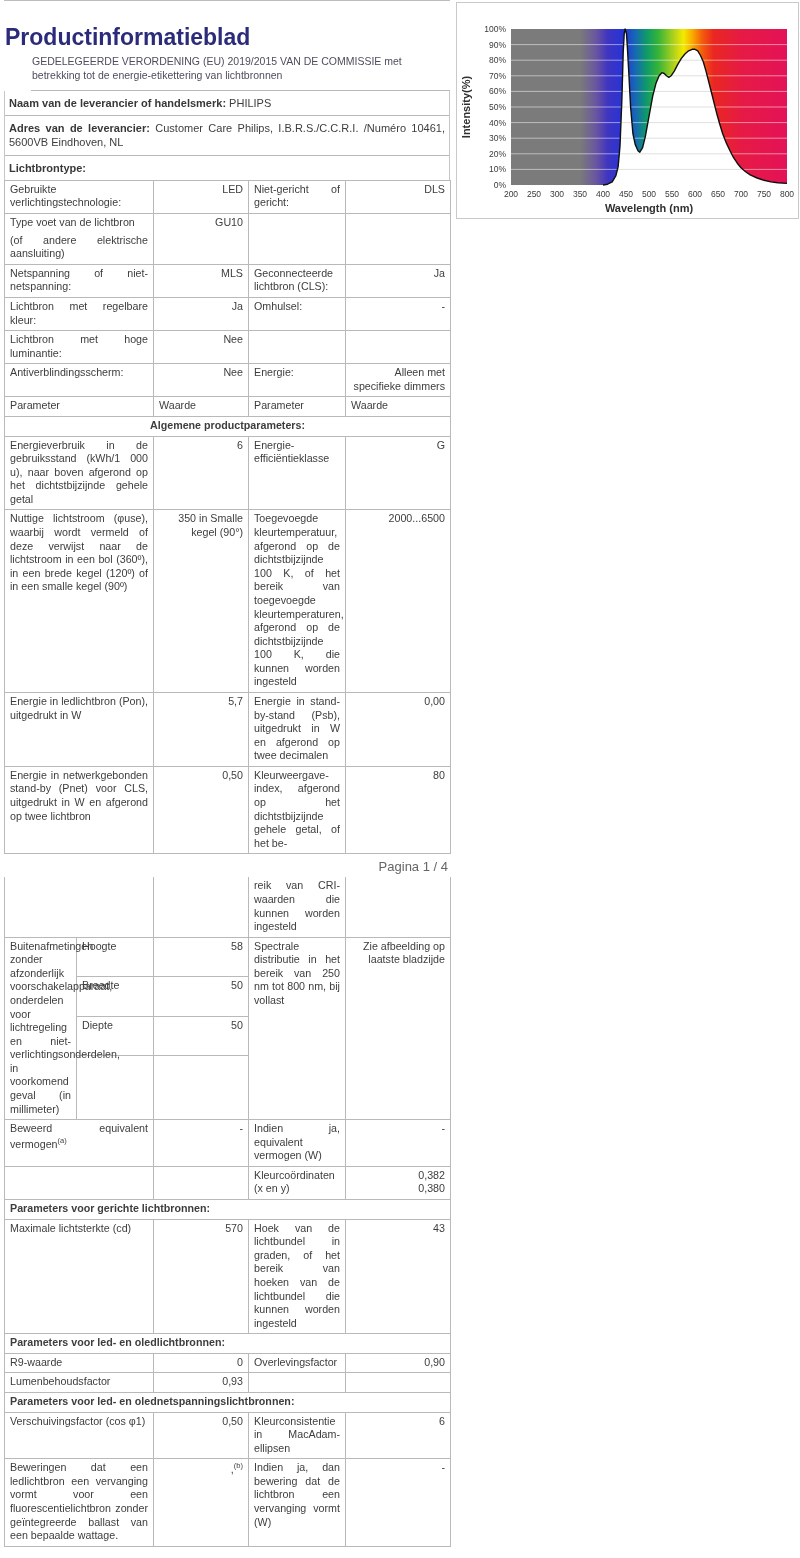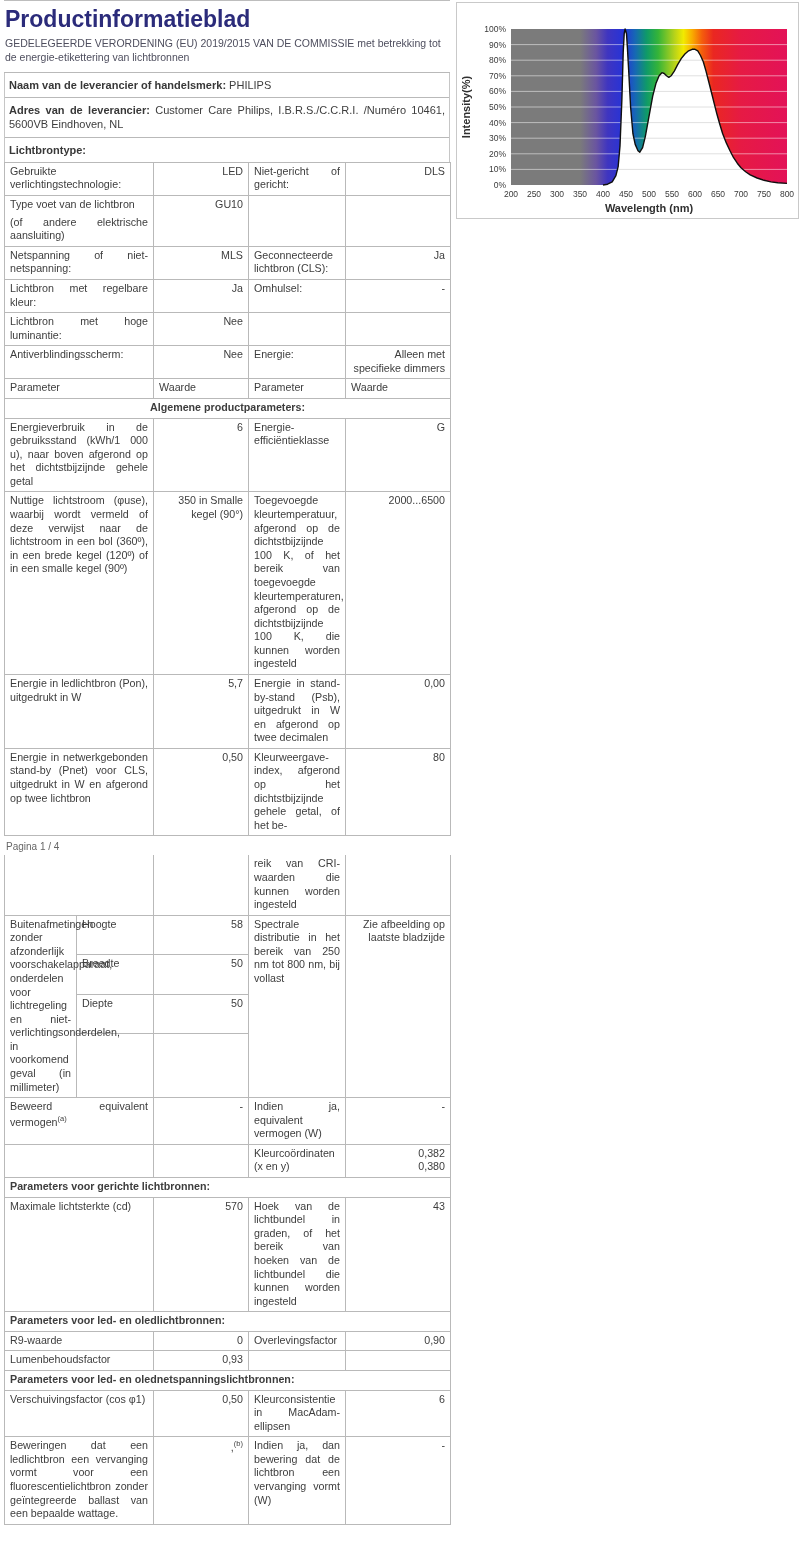--- a/index.html
+++ b/index.html
@@ -1,32 +1,32 @@
 <!DOCTYPE html>
 <html><head>
 <meta charset="utf-8">
 <style>
   html,body{margin:0;padding:0;}
   body{width:800px;height:1558px;position:relative;overflow:hidden;background:#ffffff;
        font-family:"Liberation Sans",sans-serif;color:#3d3d3d;}
   .doc{position:absolute;left:4px;top:0;width:446px;border-top:1px solid #bdbdbd;}
-  .title{font-size:23px;font-weight:bold;color:#2b2b7a;margin:5px 0 4px 1px;}
-  .subtitle{font-size:10.5px;color:#4e4e5e;line-height:1.32;padding:0 1px 7px 1px;border-bottom:1px solid #b9b9b9;}
+  .title{font-size:23px;font-weight:bold;color:#2b2b7a;margin:23px 0 4px 1px;}
+  .subtitle{font-size:10.5px;color:#4e4e5e;line-height:1.32;padding:0 1px 7px 1px;border-bottom:1px solid #b9b9b9;margin-left:27px;}
   .hdrrows{border-left:1px solid #c6c6c6;border-right:1px solid #c6c6c6;}
   .kv{padding:5px 4px;border-bottom:1px solid #b9b9b9;font-size:11px;line-height:1.3;text-align:justify;}
   .kv b{color:#383838;}
   table{border-collapse:collapse;width:446px;font-size:10.7px;table-layout:fixed;}
   td{border:1px solid #b9b9b9;padding:2px 5px 3px;vertical-align:top;line-height:1.27;}
   td.p{text-align:justify;}
   td.v{text-align:right;}
   td.sec{font-weight:bold;}
   td.secc{font-weight:bold;text-align:center;}
   tr.cont td{border-top:none;}
   sup{font-size:7.5px;}
-  .pagenum{font-size:10px;color:#666;padding:5px 2px 3px;}
+  .pagenum{font-size:13px;color:#666;text-align:right;padding:5px 2px 3px;}
   .chart-card{position:absolute;left:456px;top:2px;width:341px;height:215px;border:1px solid #c9c9c9;background:#fff;}
 </style>
 </head>
 <body>
 
 <div class="doc">
 
   <div class="title">Productinformatieblad</div>
   <div class="subtitle">GEDELEGEERDE VERORDENING (EU) 2019/2015 VAN DE COMMISSIE met betrekking tot de energie-etikettering van lichtbronnen</div>
 

